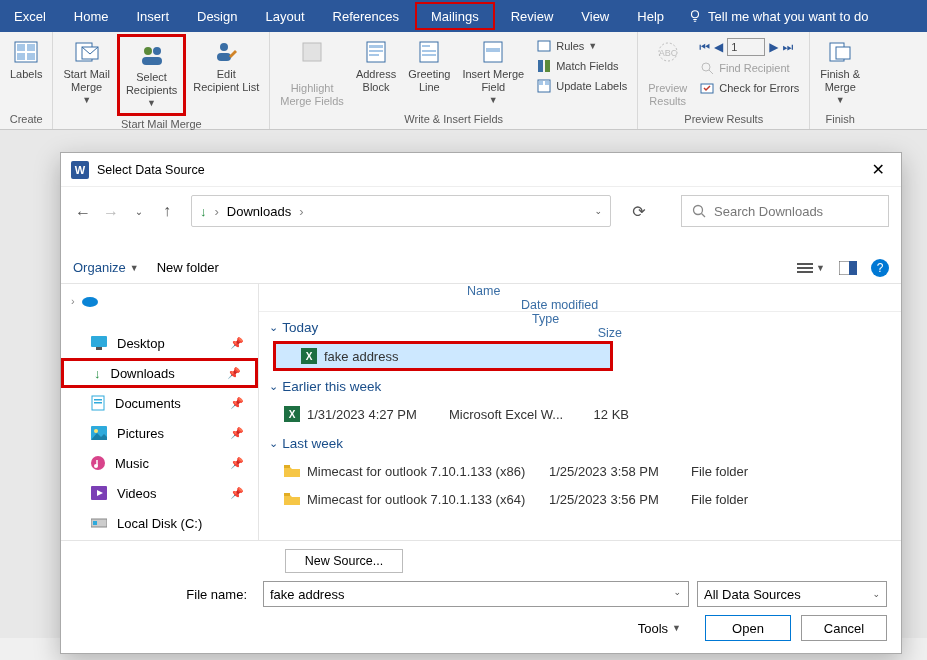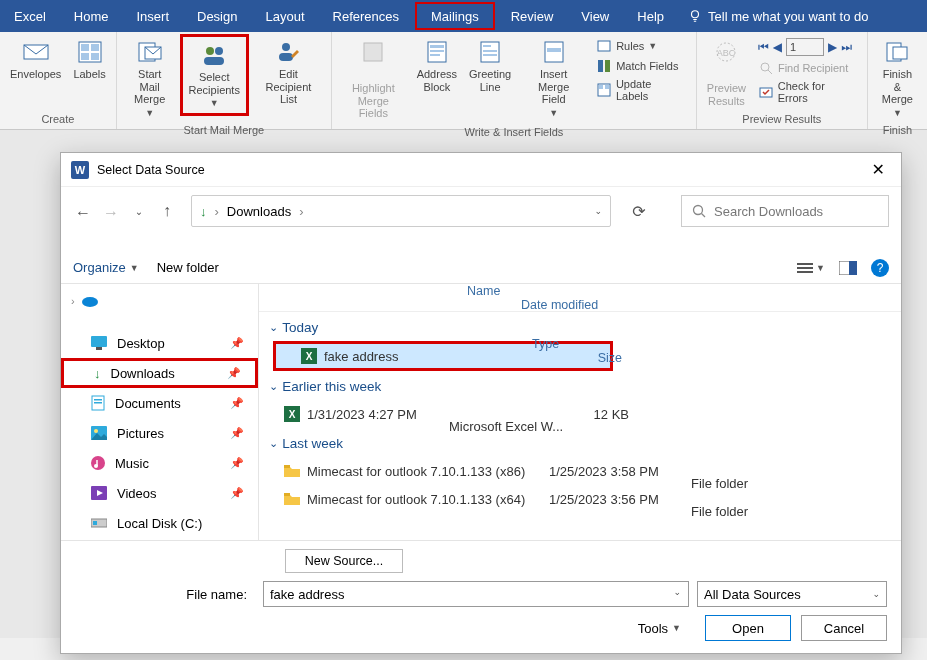--- a/index.html
+++ b/index.html
@@ -35,21 +35,21 @@
   .dlg-body { flex:1; display:flex; overflow:hidden;}
   .sidebar { width:198px; border-right:1px solid #e4e4e4; padding-top:4px; }
   .siderow { height:26px; display:flex; align-items:center; padding-left:10px; font-size:12.5px; gap:6px; }
   .quickrow { padding-left:30px; height:30px; display:flex; align-items:center; gap:10px; font-size:13px; }
   .quickrow .pin { margin-left:auto; margin-right:14px; color:#777; font-size:11px; }
   .dl-hi { border:3px solid #d40000; }
   .filelist { flex:1; overflow:auto; font-size:13px; position:relative; }
   .flhead { display:flex; height:28px; align-items:center; color:#3a6ea5; padding-left:24px; border-bottom:1px solid #eee; font-size:12.5px;flex-direction:column;}
   .col-name { width:250px; }
   .col-date { width:142px; }
-  .col-type { width:120px;margin-top:25px; }
+  .col-type { width:120px; }
   .col-size { width:60px; text-align:right; }
   .grouphdr { padding:8px 0 6px 10px; color:#1a4e8a; font-size:13.5px; display:flex; align-items:center; gap:4px; }
   .grouphdr .chev { font-size:11px; }
   .filerow { display:flex; height:28px; align-items:center; padding-left:24px; color:#333; }
   .filerow.selected { background:#cde8ff; }
   .filerow .fico { width:18px; height:18px; margin-right:6px; display:flex; align-items:center; justify-content:center; }
   .dlg-footer { border-top:1px solid #e4e4e4; padding:8px 14px 12px; display:flex; flex-direction:column; gap:8px; }
   .newsrcbtn { width:118px; height:24px; border:1px solid #bbb; background:#fff; font-size:12.5px; margin-left:210px;}
   .fnrow { display:flex; align-items:center; gap:8px; font-size:13px; }
   .fnlabel { width:180px; text-align:right; padding-right:8px; }
@@ -93,29 +93,20 @@
     <span>Tell me what you want to do</span>
   </div>
 </div>
 
 <div class="ribbon">
 
   <div class="rgroup">
     <div class="rbtns">
       <div class="rbtn">
         <div class="ico">
-            <svg width="26" height="20" viewBox="0 0 26 20">
-              <rect x="1" y="3" width="24" height="14" fill="#fff" stroke="#3a6ea5"></rect>
-              <path d="M1 3 L13 12 L25 3" fill="none" stroke="#3a6ea5"></path>
-            </svg>
-          </div>
-        <span>Envelopes</span>
-      </div>
-      <div class="rbtn">
-        <div class="ico">
             <svg width="24" height="22">
               <rect x="1" y="1" width="22" height="20" fill="#fff" stroke="#3a6ea5"></rect>
               <rect x="3" y="3" width="8" height="7" fill="#a7c7e7"></rect>
               <rect x="13" y="3" width="8" height="7" fill="#a7c7e7"></rect>
               <rect x="3" y="12" width="8" height="7" fill="#a7c7e7"></rect>
               <rect x="13" y="12" width="8" height="7" fill="#a7c7e7"></rect>
             </svg>
           </div>
         <span>Labels</span>
       </div>

